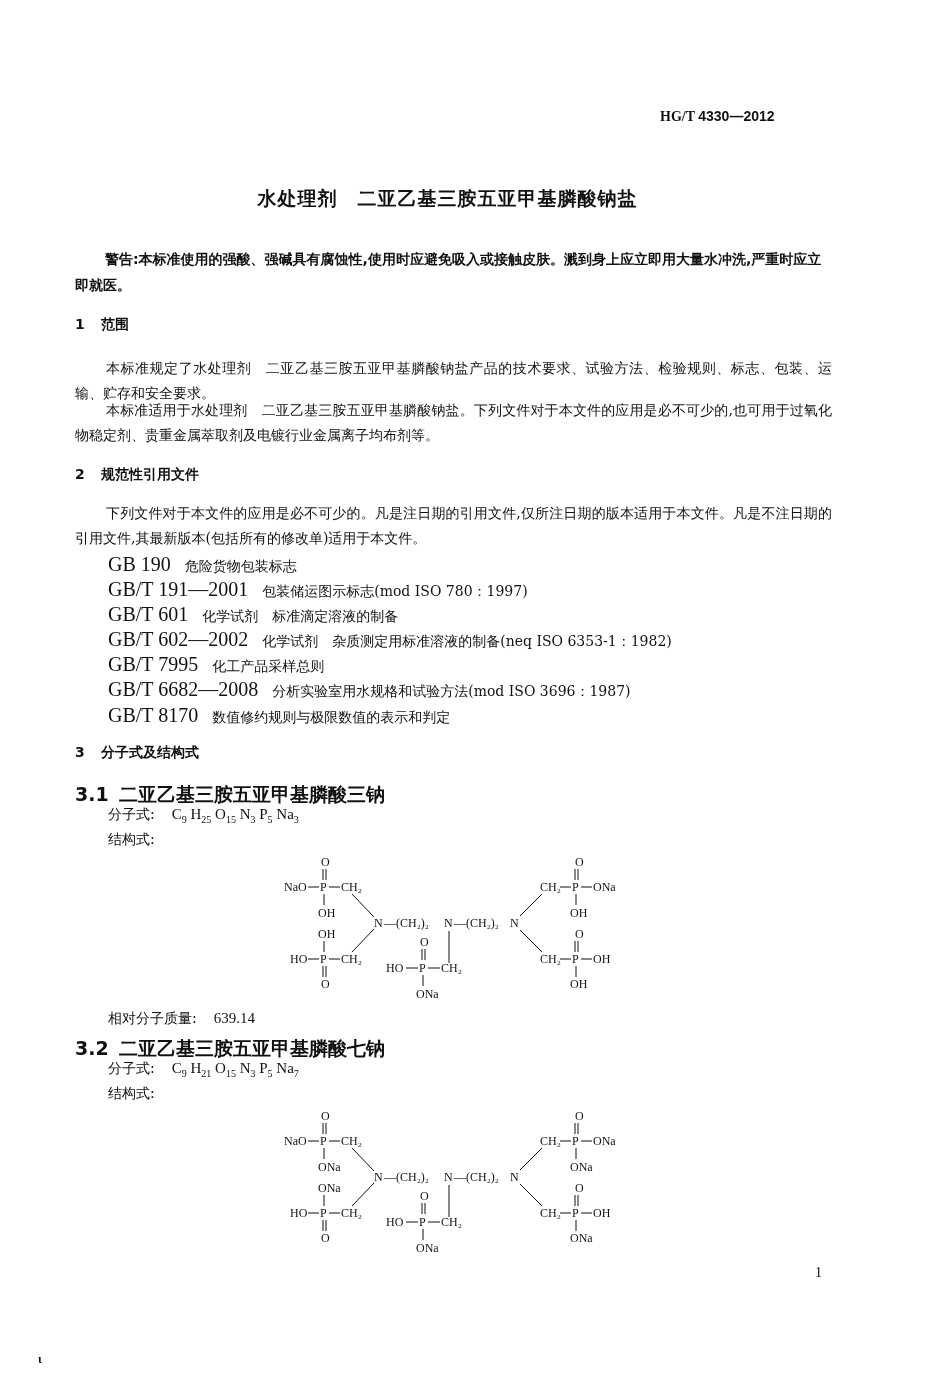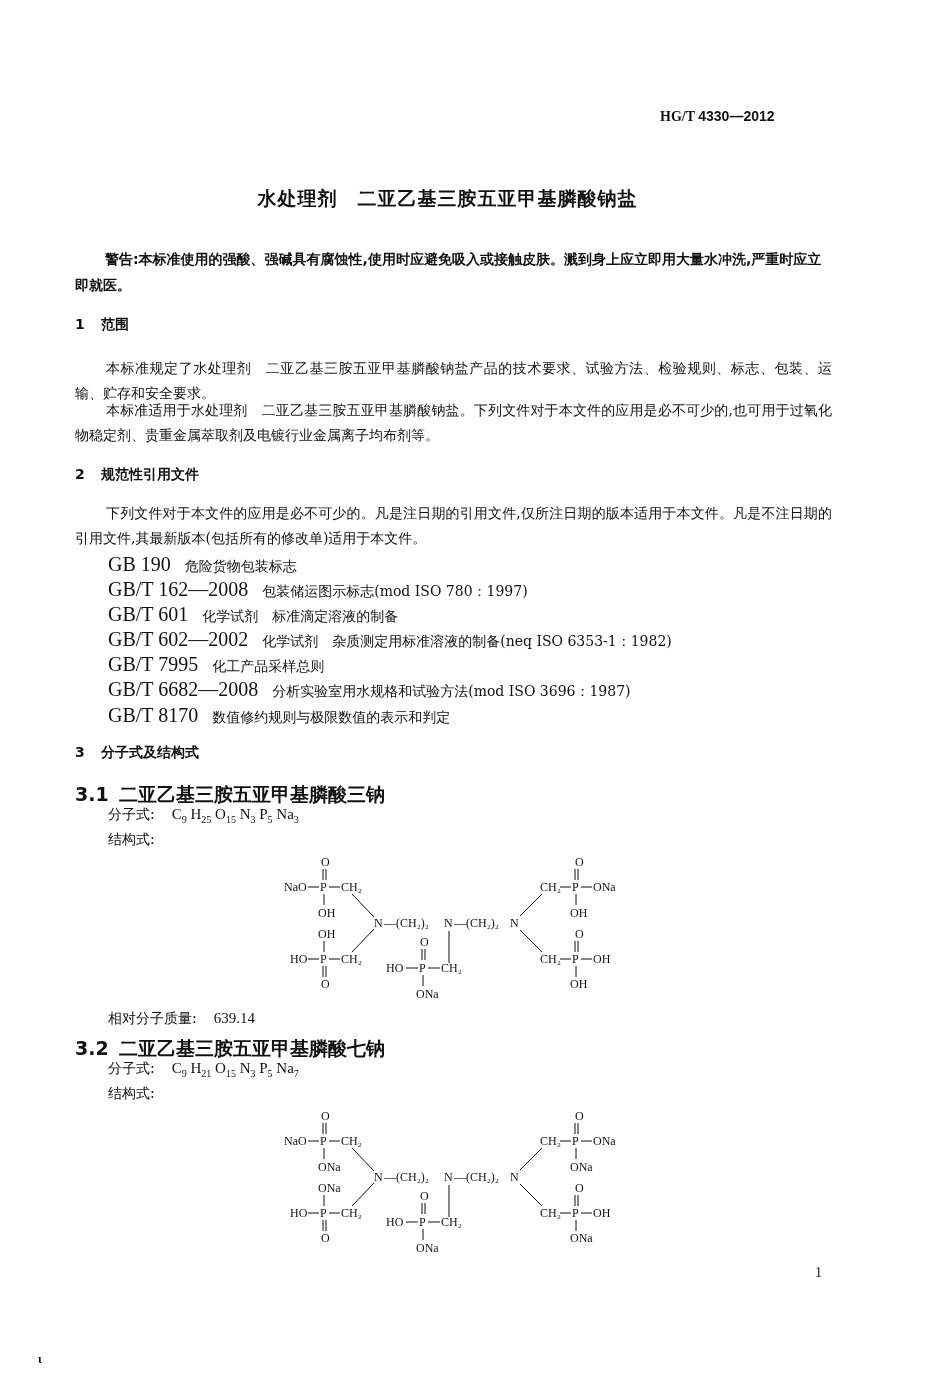--- a/index.html
+++ b/index.html
@@ -41,21 +41,21 @@
 </div>
 <div class="abs para" style="top:356px;">本标准规定了水处理剂　二亚乙基三胺五亚甲基膦酸钠盐产品的技术要求、试验方法、检验规则、标志、包装、运输、贮存和安全要求。</div>
 <div class="abs para" style="top:398px;">本标准适用于水处理剂　二亚乙基三胺五亚甲基膦酸钠盐。下列文件对于本文件的应用是必不可少的,也可用于过氧化物稳定剂、贵重金属萃取剂及电镀行业金属离子均布剂等。</div>
 
 <div class="abs h1" style="left:75px; top:466px;">
   <span class="n">2</span><span>规范性引用文件</span>
 </div>
 <div class="abs para" style="top:501px;">下列文件对于本文件的应用是必不可少的。凡是注日期的引用文件,仅所注日期的版本适用于本文件。凡是不注日期的引用文件,其最新版本(包括所有的修改单)适用于本文件。</div>
 
 <div class="abs ref" style="top:553px;"><span class="code">GB 190</span><span>危险货物包装标志</span></div>
-<div class="abs ref" style="top:578px;"><span class="code">GB/T 162—2008</span><span>包装储运图示标志(mod ISO 780：1997)</span></div>
+<div class="abs ref" style="top:578px;"><span class="code">GB/T 191—2001</span><span>包装储运图示标志(mod ISO 780：1997)</span></div>
 <div class="abs ref" style="top:603px;"><span class="code">GB/T 601</span><span>化学试剂　标准滴定溶液的制备</span></div>
 <div class="abs ref" style="top:628px;"><span class="code">GB/T 602—2002</span><span>化学试剂　杂质测定用标准溶液的制备(neq ISO 6353-1：1982)</span></div>
 <div class="abs ref" style="top:653px;"><span class="code">GB/T 7995</span><span>化工产品采样总则</span></div>
 <div class="abs ref" style="top:678px;"><span class="code">GB/T 6682—2008</span><span>分析实验室用水规格和试验方法(mod ISO 3696：1987)</span></div>
 <div class="abs ref" style="top:704px;"><span class="code">GB/T 8170</span><span>数值修约规则与极限数值的表示和判定</span></div>
 
 <div class="abs h1" style="left:75px; top:744px;">
   <span class="n" style="width:26px">3</span><span>分子式及结构式</span>
 </div>
 

